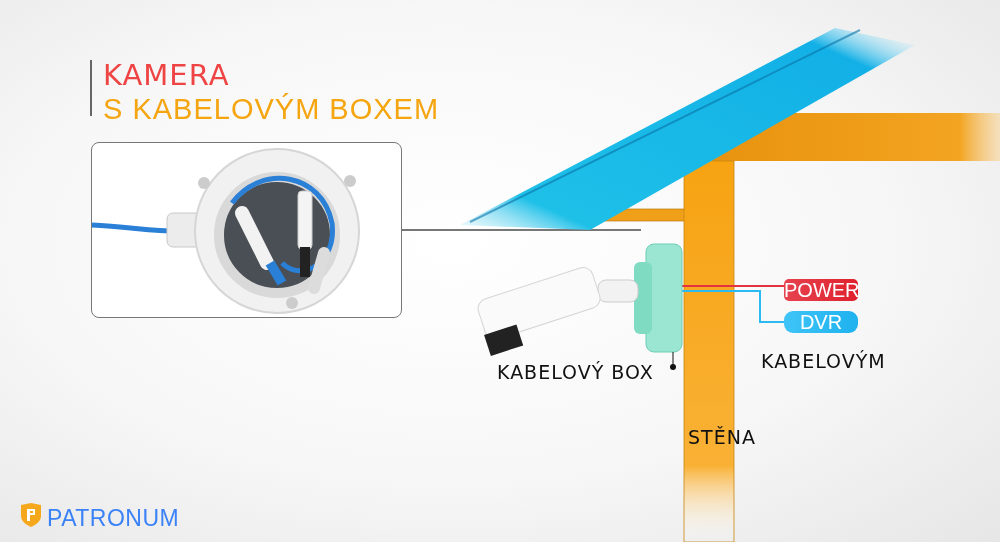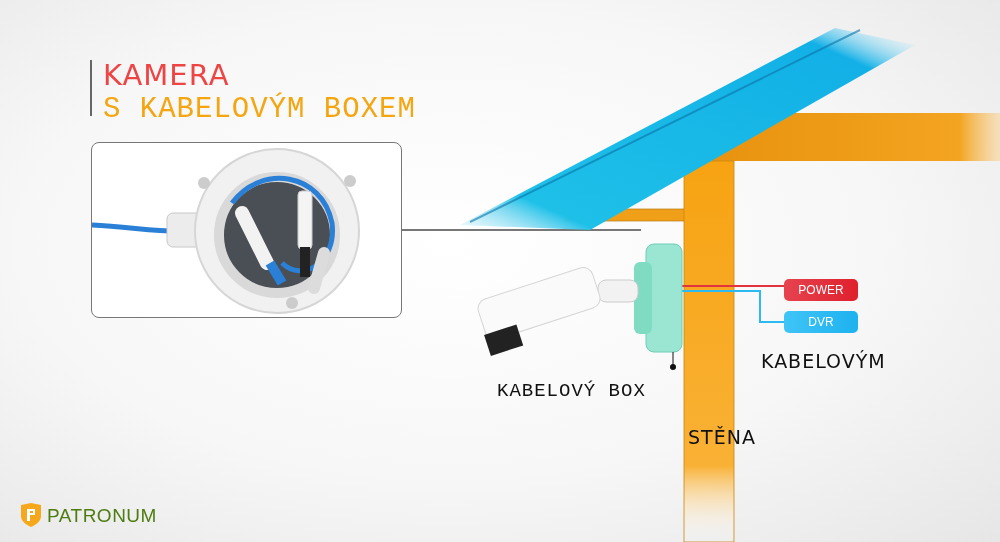--- a/index.html
+++ b/index.html
@@ -2,28 +2,28 @@
 <html><head>
 <meta charset="utf-8">
 <style>
   html, body { margin:0; padding:0; }
   body { width:1000px; height:542px; overflow:hidden; position:relative;
     background: radial-gradient(ellipse at 45% 45%, #ffffff 0%, #f7f7f7 55%, #e6e6e6 100%);
     font-family: "Liberation Sans", sans-serif; }
   .abs { position:absolute; }
   .title-bar { left:90px; top:60px; width:2px; height:56px; background:#666; }
   .title1 { left:103px; top:58px; font-size:29px; color:#ef4444; letter-spacing:1px; font-family:"DejaVu Sans", sans-serif; }
-  .title2 { left:103px; top:93px; font-size:29px; color:#f5a510; letter-spacing:1px; font-family:Liberation Mono, monospace; }
+  .title2 { left:103px; top:93px; font-size:29px; color:#f5a510; letter-spacing:1px; font-family:Liberation Sans, sans-serif; }
   .photo-frame { left:91px; top:142px; width:309px; height:174px; border:1.5px solid #777; border-radius:8px; background:#fff; overflow:hidden; }
   .connector { left:401px; top:229px; width:240px; height:2px; background:#777; }
   .label { font-family:"DejaVu Sans", sans-serif; font-size:19px; color:#111; letter-spacing:1px; }
-  .badge { width:74px; height:22px; border-radius:5px; color:#fff; font-size:12px; text-align:center; line-height:22px; }
+  .badge { width:74px; height:22px; border-radius:5px; color:#fff; font-size:20px; text-align:center; line-height:22px; }
   .power { left:784px; top:279px; background:linear-gradient(90deg,#e6434f,#e0202d); }
-  .dvr { left:784px; top:311px; background:linear-gradient(90deg,#3fc4f7,#1eb2ef); }
-  .logo-text { left:47px; top:505px; font-size:19px; color:#4d7c0f; letter-spacing:0.5px; }
+  .dvr { left:784px; top:311px; background:linear-gradient(90deg,#3fc4f7,#1eb2ef);border-radius:9px; }
+  .logo-text { left:47px; top:505px; font-size:23px; color:#3b82f6; letter-spacing:0.5px; }
 </style>
 </head>
 <body>
 
 <div class="abs title-bar"></div>
 <div class="abs title1">KAMERA</div>
 <div class="abs title2">S KABELOVÝM BOXEM</div>
 
 <div class="abs photo-frame">
   <svg width="309" height="174" viewBox="0 0 309 174">
@@ -85,21 +85,21 @@
 
   <g transform="rotate(-18 540 300)">
     <rect x="478" y="282" width="120" height="42" rx="10" fill="#fafafa" stroke="#d5d5d5"></rect>
     <rect x="476" y="316" width="34" height="22" fill="#222"></rect>
   </g>
 
   <line x1="673" y1="352" x2="673" y2="366" stroke="#111" stroke-width="1"></line>
   <circle cx="673" cy="367" r="3" fill="#111"></circle>
 </svg>
 
-<div class="abs label" style="left:497px;top:380px;font-family:Liberation Mono, monospace;">KABELOVÝ BOX</div>
+<div class="abs label" style="left:497px;top:361px;">KABELOVÝ BOX</div>
 <div class="abs label" style="left:688px;top:426px;">STĚNA</div>
 <div class="abs label" style="left:761px;top:350px;">KABELOVÝM</div>
 
 <div class="abs badge power">POWER</div>
 <div class="abs badge dvr">DVR</div>
 
 <svg class="abs" style="left:20px;top:503px" width="22" height="24" viewBox="0 0 22 24">
   <path d="M1 2 L11 0 L21 2 L21 13 C21 19 15 22 11 24 C7 22 1 19 1 13 Z" fill="#f6a81c"></path>
   <path d="M7 6 L15 6 L15 12 L10 12 L10 18 L7 18 Z" fill="#fff"></path>
   <rect x="10" y="8" width="3" height="2" fill="#f6a81c"></rect>

